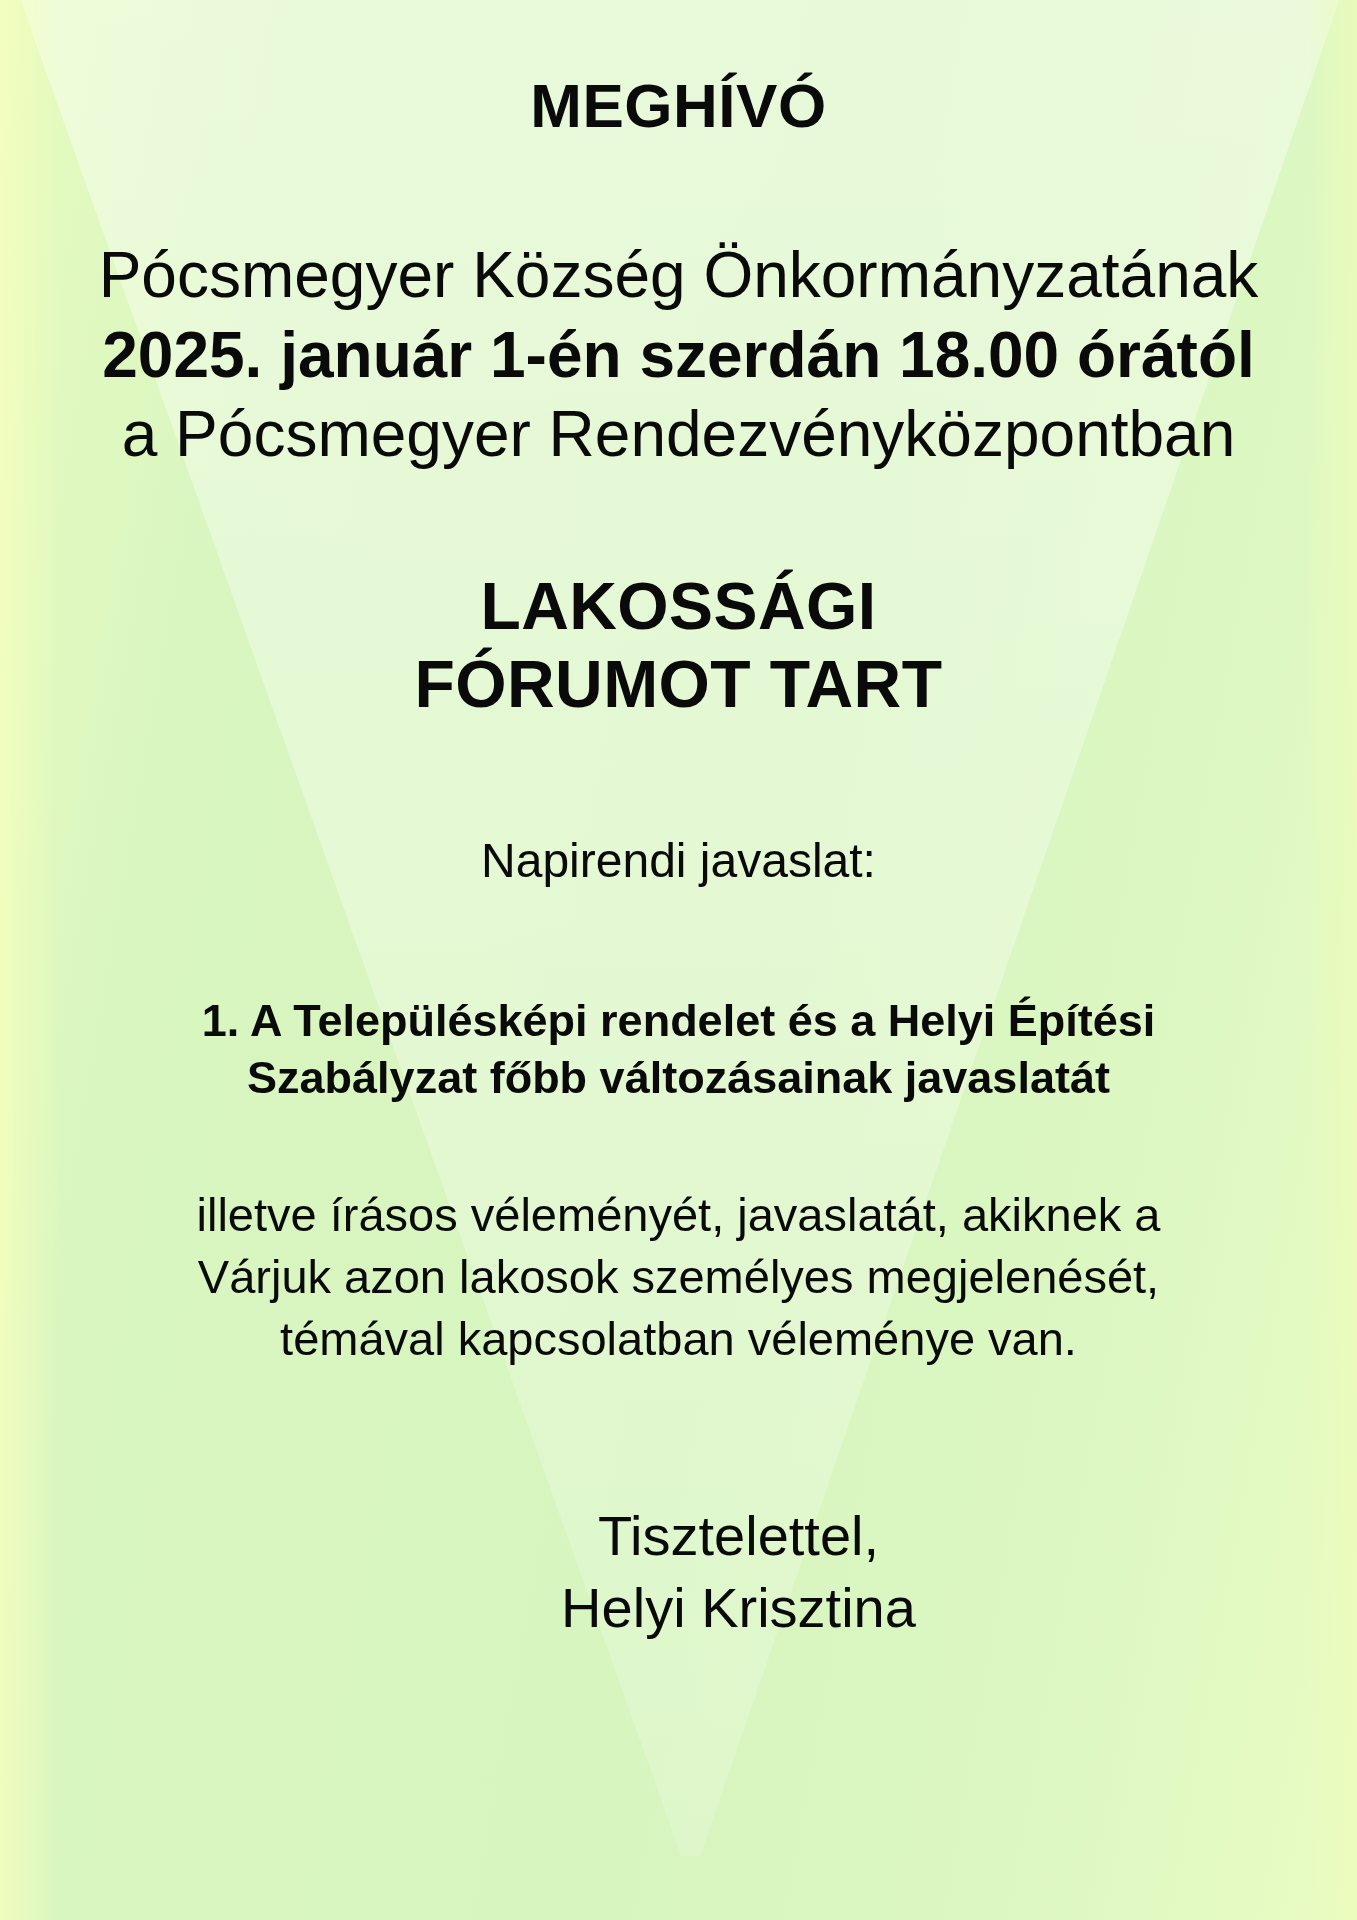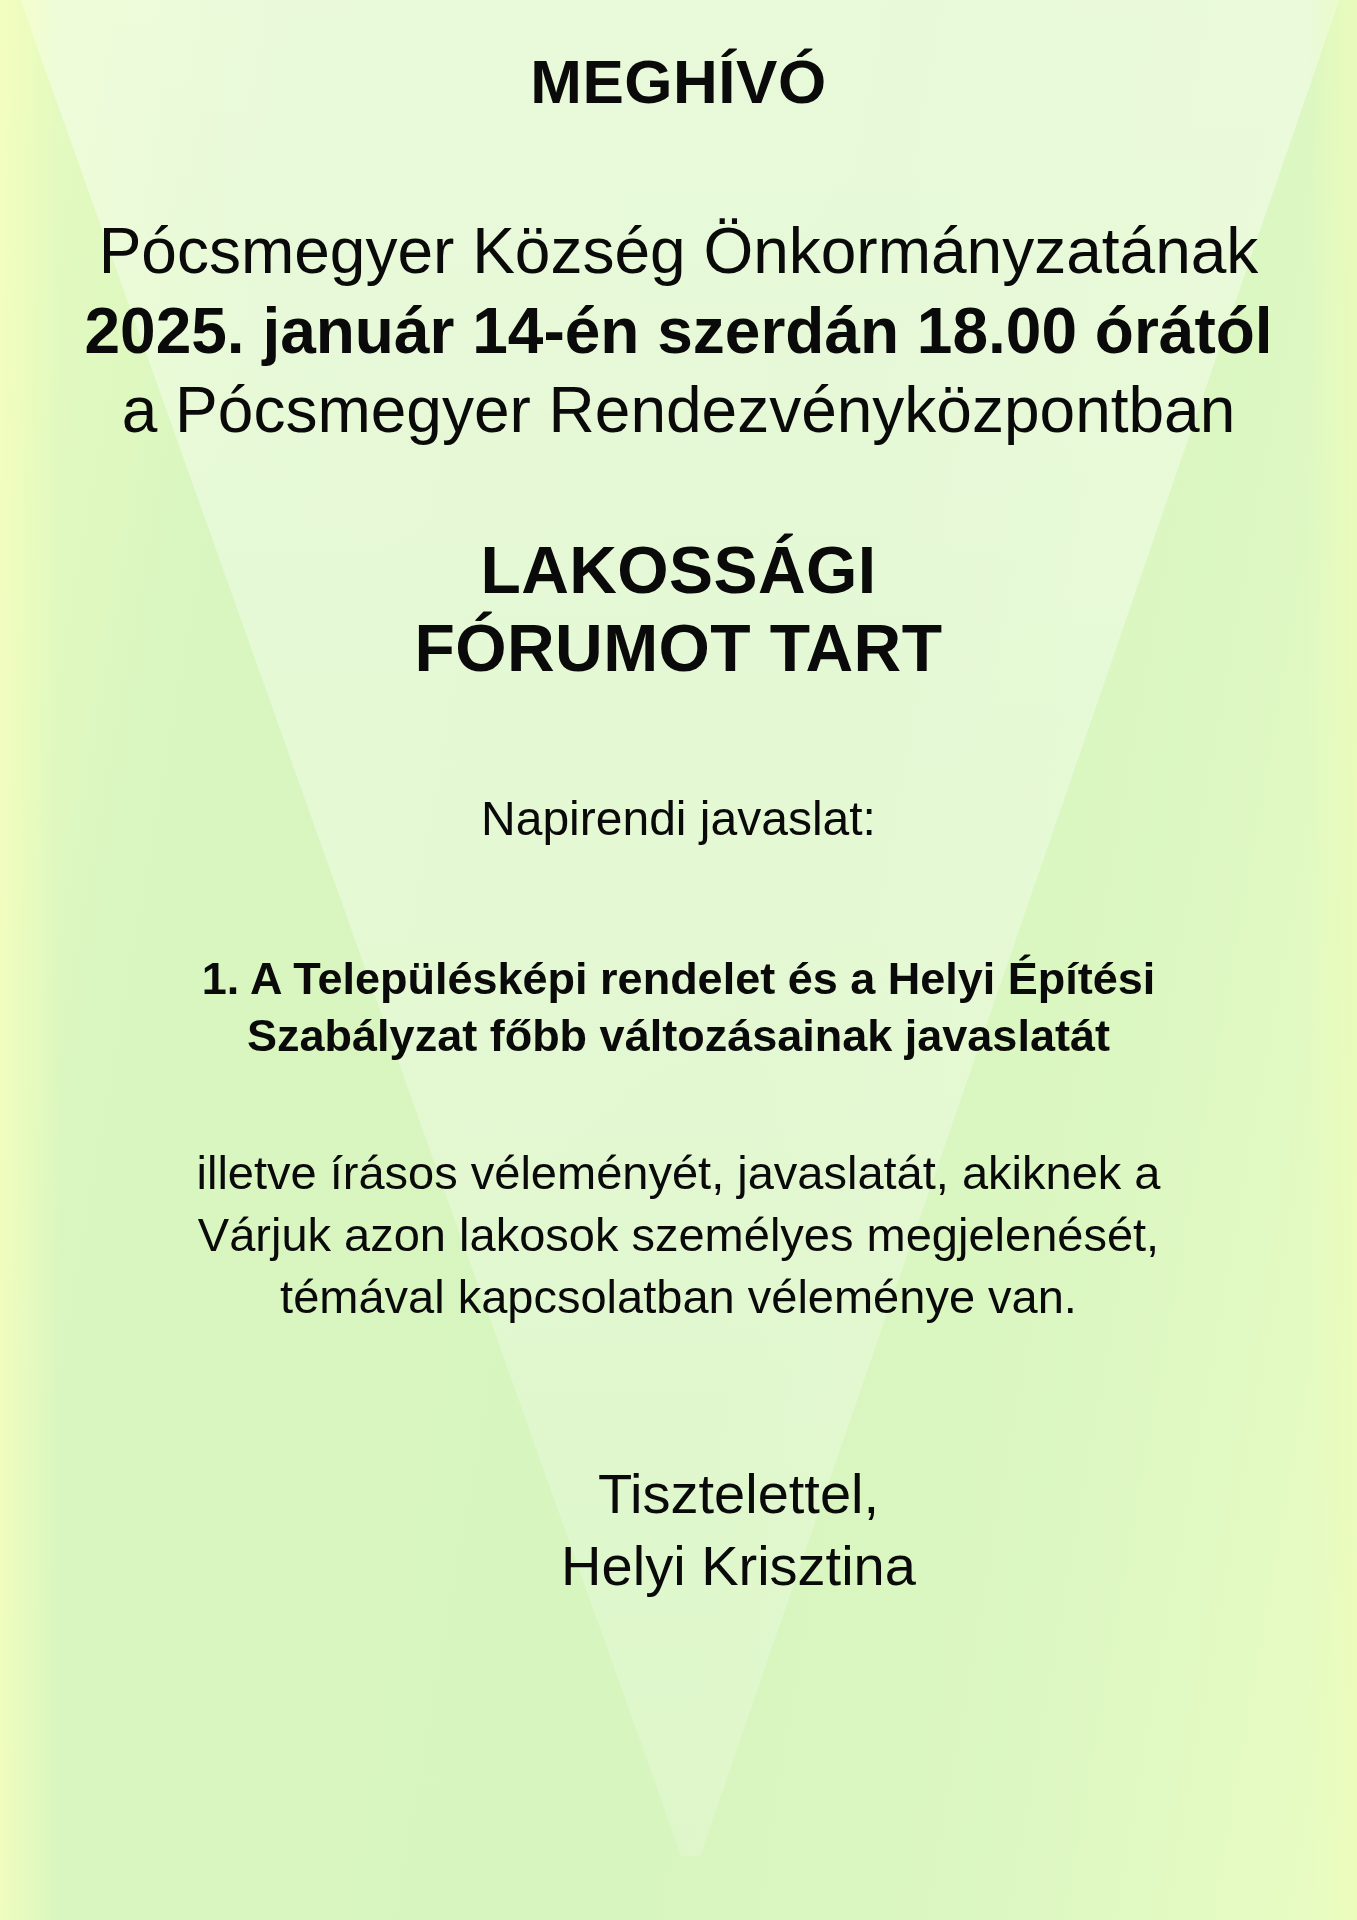--- a/index.html
+++ b/index.html
@@ -58,40 +58,40 @@
     text-align: center;
     color: #0a0a0a;
   }
 
   .title {
     font-size: 62px;
     font-weight: 700;
     letter-spacing: 0.5px;
     line-height: 1.1;
     margin: 0;
-    padding-top: 48px;
+    padding-top: 72px;
   }
 
   .intro {
     margin: 0;
     padding-top: 96px;
     font-size: 64px;
     font-weight: 400;
     line-height: 1.24;
   }
   .intro .line-bold {
     font-weight: 700;
     display: block;
   }
   .intro .line {
     display: block;
   }
 
   .bigheading {
-    margin: 4px;
+    margin: 16px;
     padding-top: 78px;
     font-size: 66px;
     font-weight: 700;
     line-height: 1.18;
     letter-spacing: 0.4px;
   }
   .bigheading .line {
     display: block;
   }
 
@@ -145,21 +145,21 @@
   <div class="beam"></div>
   <div class="beam-edge-left"></div>
   <div class="beam-edge-right"></div>
 
   <div class="content">
 
     <h1 class="title">MEGHÍVÓ</h1>
 
     <div class="intro">
       <span class="line">Pócsmegyer Község Önkormányzatának</span>
-      <span class="line-bold">2025. január 14-én szerdán 18.00 órától</span>
+      <span class="line-bold">2025. január 1-én szerdán 18.00 órától</span>
       <span class="line">a Pócsmegyer Rendezvényközpontban</span>
     </div>
 
     <div class="bigheading">
       <span class="line">LAKOSSÁGI</span>
       <span class="line">FÓRUMOT TART</span>
     </div>
 
     <div class="agenda-label">Napirendi javaslat:</div>
 

